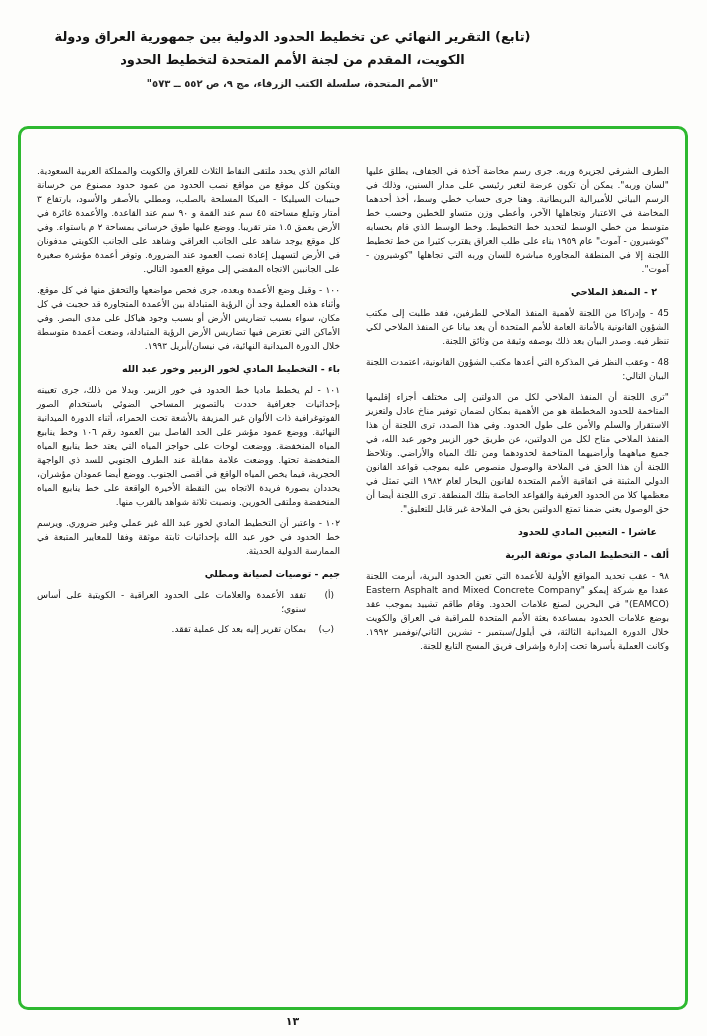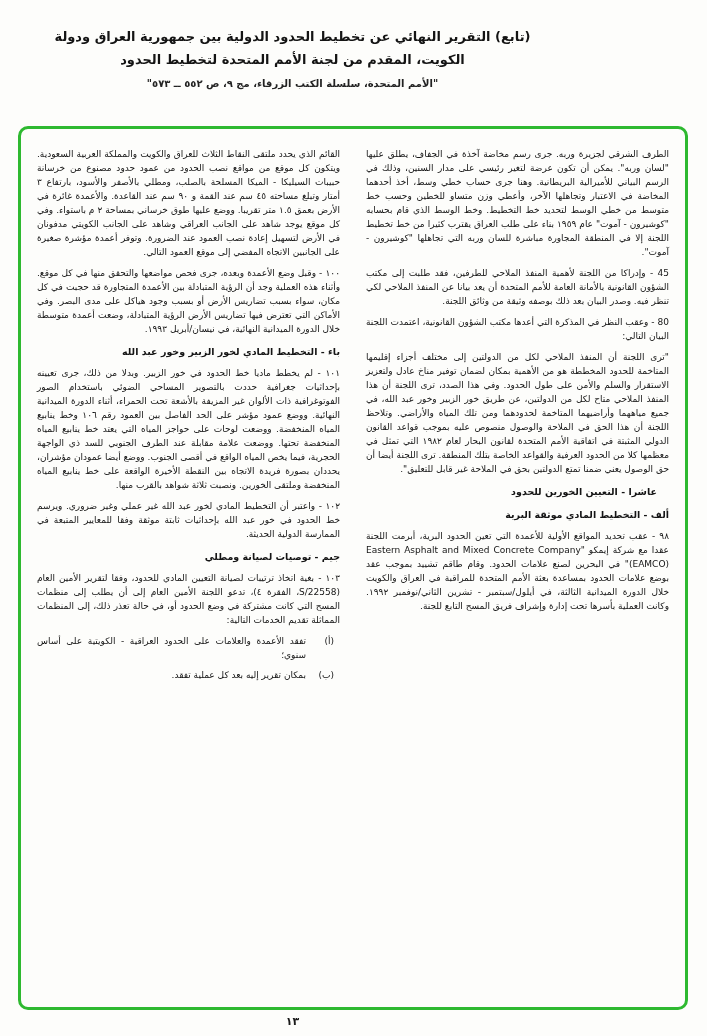--- a/index.html
+++ b/index.html
@@ -48,20 +48,21 @@
     display:flex;
     gap:26px;
     height:100%;
   }
   .col{
     flex:1 1 0;
     font-size:9px;
     line-height:14px;
     text-align:justify;
     text-justify:inter-word;
+    margin-top:17px;
   }
   .col p{margin:0 0 7px 0;}
   .col .section-h{
     font-weight:bold;
     margin:9px 12px 7px 0;
     font-size:9.5px;
   }
   .col .sub-h{
     font-weight:bold;
     margin:9px 0 7px 0;
@@ -99,36 +100,36 @@
     <div class="doc-title">(تابع) التقرير النهائي عن تخطيط الحدود الدولية بين جمهورية العراق ودولة</div>
     <div class="doc-title">الكويت، المقدم من لجنة الأمم المتحدة لتخطيط الحدود</div>
     <div class="doc-citation">"الأمم المتحدة، سلسلة الكتب الزرقاء، مج ٩، ص ٥٥٢ ــ ٥٧٣"</div>
   </header>
 
   <div class="green-frame" style="border-color: rgb(46, 185, 48);">
     <div class="columns">
 
       <div class="col">
         <p>الطرف الشرقي لجزيرة وربه. جرى رسم مخاضة آخذة في الجفاف، يطلق عليها "لسان وربه". يمكن أن تكون عرضة لتغير رئيسي على مدار السنين، وذلك في الرسم البياني للأميرالية البريطانية. وهنا جرى حساب خطي وسط، أخذ أحدهما المخاضة في الاعتبار وتجاهلها الآخر، وأعطي وزن متساو للخطين وحسب خط متوسط من خطي الوسط لتحديد خط التخطيط. وخط الوسط الذي قام بحسابه "كوشيرون - آموت" عام ١٩٥٩ بناء على طلب العراق يقترب كثيرا من خط تخطيط اللجنة إلا في المنطقة المجاورة مباشرة للسان وربه التي تجاهلها "كوشيرون - آموت".</p>
+        <div class="section-h">٢ -  المنفذ الملاحي</div>
         <p>45 - وإدراكا من اللجنة لأهمية المنفذ الملاحي للطرفين، فقد طلبت إلى مكتب الشؤون القانونية بالأمانة العامة للأمم المتحدة أن يعد بيانا عن المنفذ الملاحي لكي تنظر فيه. وصدر البيان بعد ذلك بوصفه وثيقة من وثائق اللجنة.</p>
-        <p>80 - وعقب النظر في المذكرة التي أعدها مكتب الشؤون القانونية، اعتمدت اللجنة البيان التالي:</p>
+        <p>48 - وعقب النظر في المذكرة التي أعدها مكتب الشؤون القانونية، اعتمدت اللجنة البيان التالي:</p>
         <p class="quote-block">"ترى اللجنة أن المنفذ الملاحي لكل من الدولتين إلى مختلف أجزاء إقليمها المتاخمة للحدود المخططة هو من الأهمية بمكان لضمان توفير مناخ عادل ولتعزيز الاستقرار والسلم والأمن على طول الحدود. وفي هذا الصدد، ترى اللجنة أن هذا المنفذ الملاحي متاح لكل من الدولتين، عن طريق خور الزبير وخور عبد الله، في جميع مياههما وأراضيهما المتاخمة لحدودهما ومن تلك المياه والأراضي. وتلاحظ اللجنة أن هذا الحق في الملاحة والوصول منصوص عليه بموجب قواعد القانون الدولي المثبتة في اتفاقية الأمم المتحدة لقانون البحار لعام ١٩٨٢ التي تمثل في معظمها كلا من الحدود العرفية والقواعد الخاصة بتلك المنطقة. ترى اللجنة أيضا أن حق الوصول يعني ضمنا تمتع الدولتين بحق في الملاحة غير قابل للتعليق".</p>
-        <div class="section-h">عاشرا -  التعيين الخورين للحدود</div>
+        <div class="section-h">عاشرا -  التعيين المادي للحدود</div>
         <div class="sub-h">ألف -  التخطيط المادي موثقة البرية</div>
         <p>٩٨ - عقب تحديد المواقع الأولية للأعمدة التي تعين الحدود البرية، أبرمت اللجنة عقدا مع شركة إيمكو "Eastern Asphalt and Mixed Concrete Company (EAMCO)" في البحرين لصنع علامات الحدود. وقام طاقم تشييد بموجب عقد بوضع علامات الحدود بمساعدة بعثة الأمم المتحدة للمراقبة في العراق والكويت خلال الدورة الميدانية الثالثة، في أيلول/سبتمبر - تشرين الثاني/نوفمبر ١٩٩٢. وكانت العملية بأسرها تحت إدارة وإشراف فريق المسح التابع للجنة.</p>
       </div>
 
       <div class="col">
         <p>القائم الذي يحدد ملتقى النقاط الثلاث للعراق والكويت والمملكة العربية السعودية. ويتكون كل موقع من مواقع نصب الحدود من عمود حدود مصنوع من خرسانة حبيبات السيليكا - الميكا المسلحة بالصلب، ومطلي بالأصفر والأسود، بارتفاع ٣ أمتار وتبلغ مساحته ٤٥ سم عند القمة و ٩٠ سم عند القاعدة. والأعمدة غائرة في الأرض بعمق ١.٥ متر تقريبا. ووضع عليها طوق خرساني بمساحة ٢ م باستواء. وفي كل موقع يوجد شاهد على الجانب العراقي وشاهد على الجانب الكويتي مدفونان في الأرض لتسهيل إعادة نصب العمود عند الضرورة. وتوفر أعمدة مؤشرة صغيرة على الجانبين الاتجاه المفضي إلى موقع العمود التالي.</p>
         <p>١٠٠ - وقبل وضع الأعمدة وبعده، جرى فحص مواضعها والتحقق منها في كل موقع. وأثناء هذه العملية وجد أن الرؤية المتبادلة بين الأعمدة المتجاورة قد حجبت في كل مكان، سواء بسبب تضاريس الأرض أو بسبب وجود هياكل على مدى البصر. وفي الأماكن التي تعترض فيها تضاريس الأرض الرؤية المتبادلة، وضعت أعمدة متوسطة خلال الدورة الميدانية النهائية، في نيسان/أبريل ١٩٩٣.</p>
         <div class="sub-h">باء -  التخطيط المادي لخور الزبير وخور عبد الله</div>
         <p>١٠١ - لم يخطط ماديا خط الحدود في خور الزبير. وبدلا من ذلك، جرى تعيينه بإحداثيات جغرافية حددت بالتصوير المساحي الضوئي باستخدام الصور الفوتوغرافية ذات الألوان غير المزيفة بالأشعة تحت الحمراء، أثناء الدورة الميدانية النهائية. ووضع عمود مؤشر على الحد الفاصل بين العمود رقم ١٠٦ وخط ينابيع المياه المنخفضة. ووضعت لوحات على حواجز المياه التي يعتد خط ينابيع المياه المنخفضة تحتها. ووضعت علامة مقابلة عند الطرف الجنوبي للسد ذي الواجهة الحجرية، فيما يخص المياه الواقع في أقصى الجنوب. ووضع أيضا عمودان مؤشران، يحددان بصورة فريدة الاتجاه بين النقطة الأخيرة الواقعة على خط ينابيع المياه المنخفضة وملتقى الخورين. ونصبت ثلاثة شواهد بالقرب منها.</p>
         <p>١٠٢ - واعتبر أن التخطيط المادي لخور عبد الله غير عملي وغير ضروري. ويرسم خط الحدود في خور عبد الله بإحداثيات ثابتة موثقة وفقا للمعايير المتبعة في الممارسة الدولية الحديثة.</p>
         <div class="sub-h">جيم -  توصيات لصيانة ومطلي</div>
-        <p>١٠٣ - بغية اتخاذ ترتيبات لصيانة التعيين المادي للحدود، وفقا لتقرير الأمين العام (S/22558، الفقرة ٤)، تدعو اللجنة الأمين العام إلى أن يطلب إلى منظمات المسح التي كانت مشتركة في وضع الحدود أو، في حالة تعذر ذلك، إلى المنظمات المماثلة تقديم الخدمات التالية:</p>
         <div class="list-item">
           <span class="list-marker">(أ)</span>
           <span class="list-text">تفقد الأعمدة والعلامات على الحدود العراقية - الكويتية على أساس سنوي؛</span>
         </div>
         <div class="list-item">
           <span class="list-marker">(ب)</span>
           <span class="list-text">بمكان تقرير إليه بعد كل عملية تفقد.</span>
         </div>
       </div>
 

